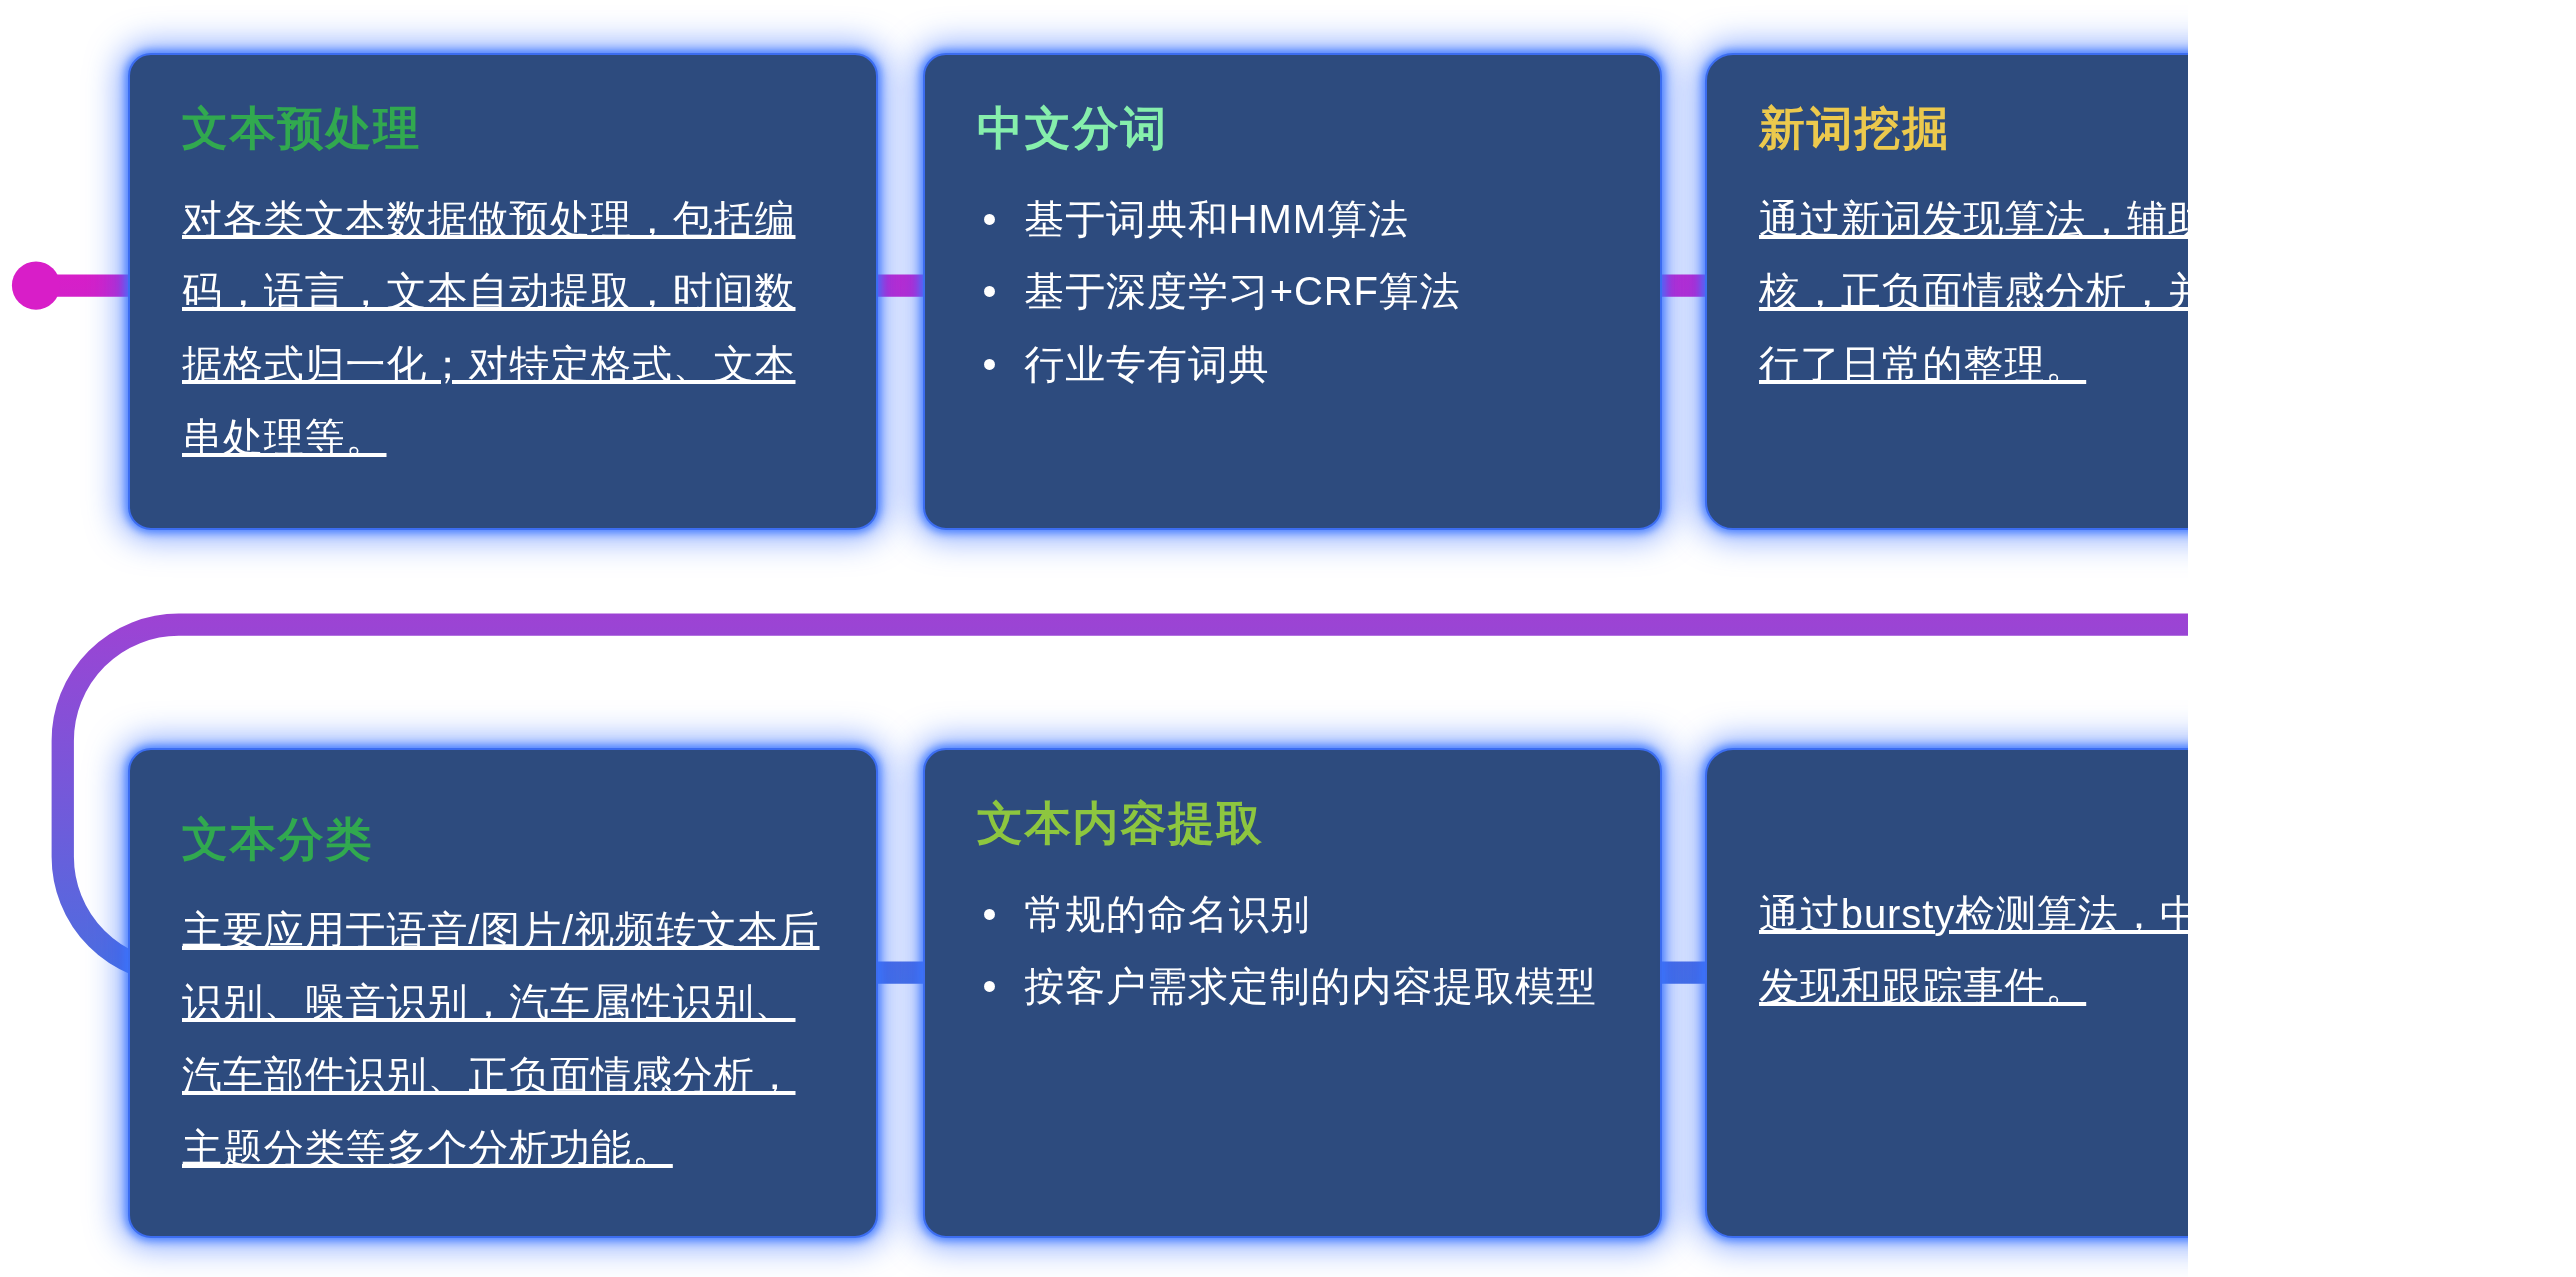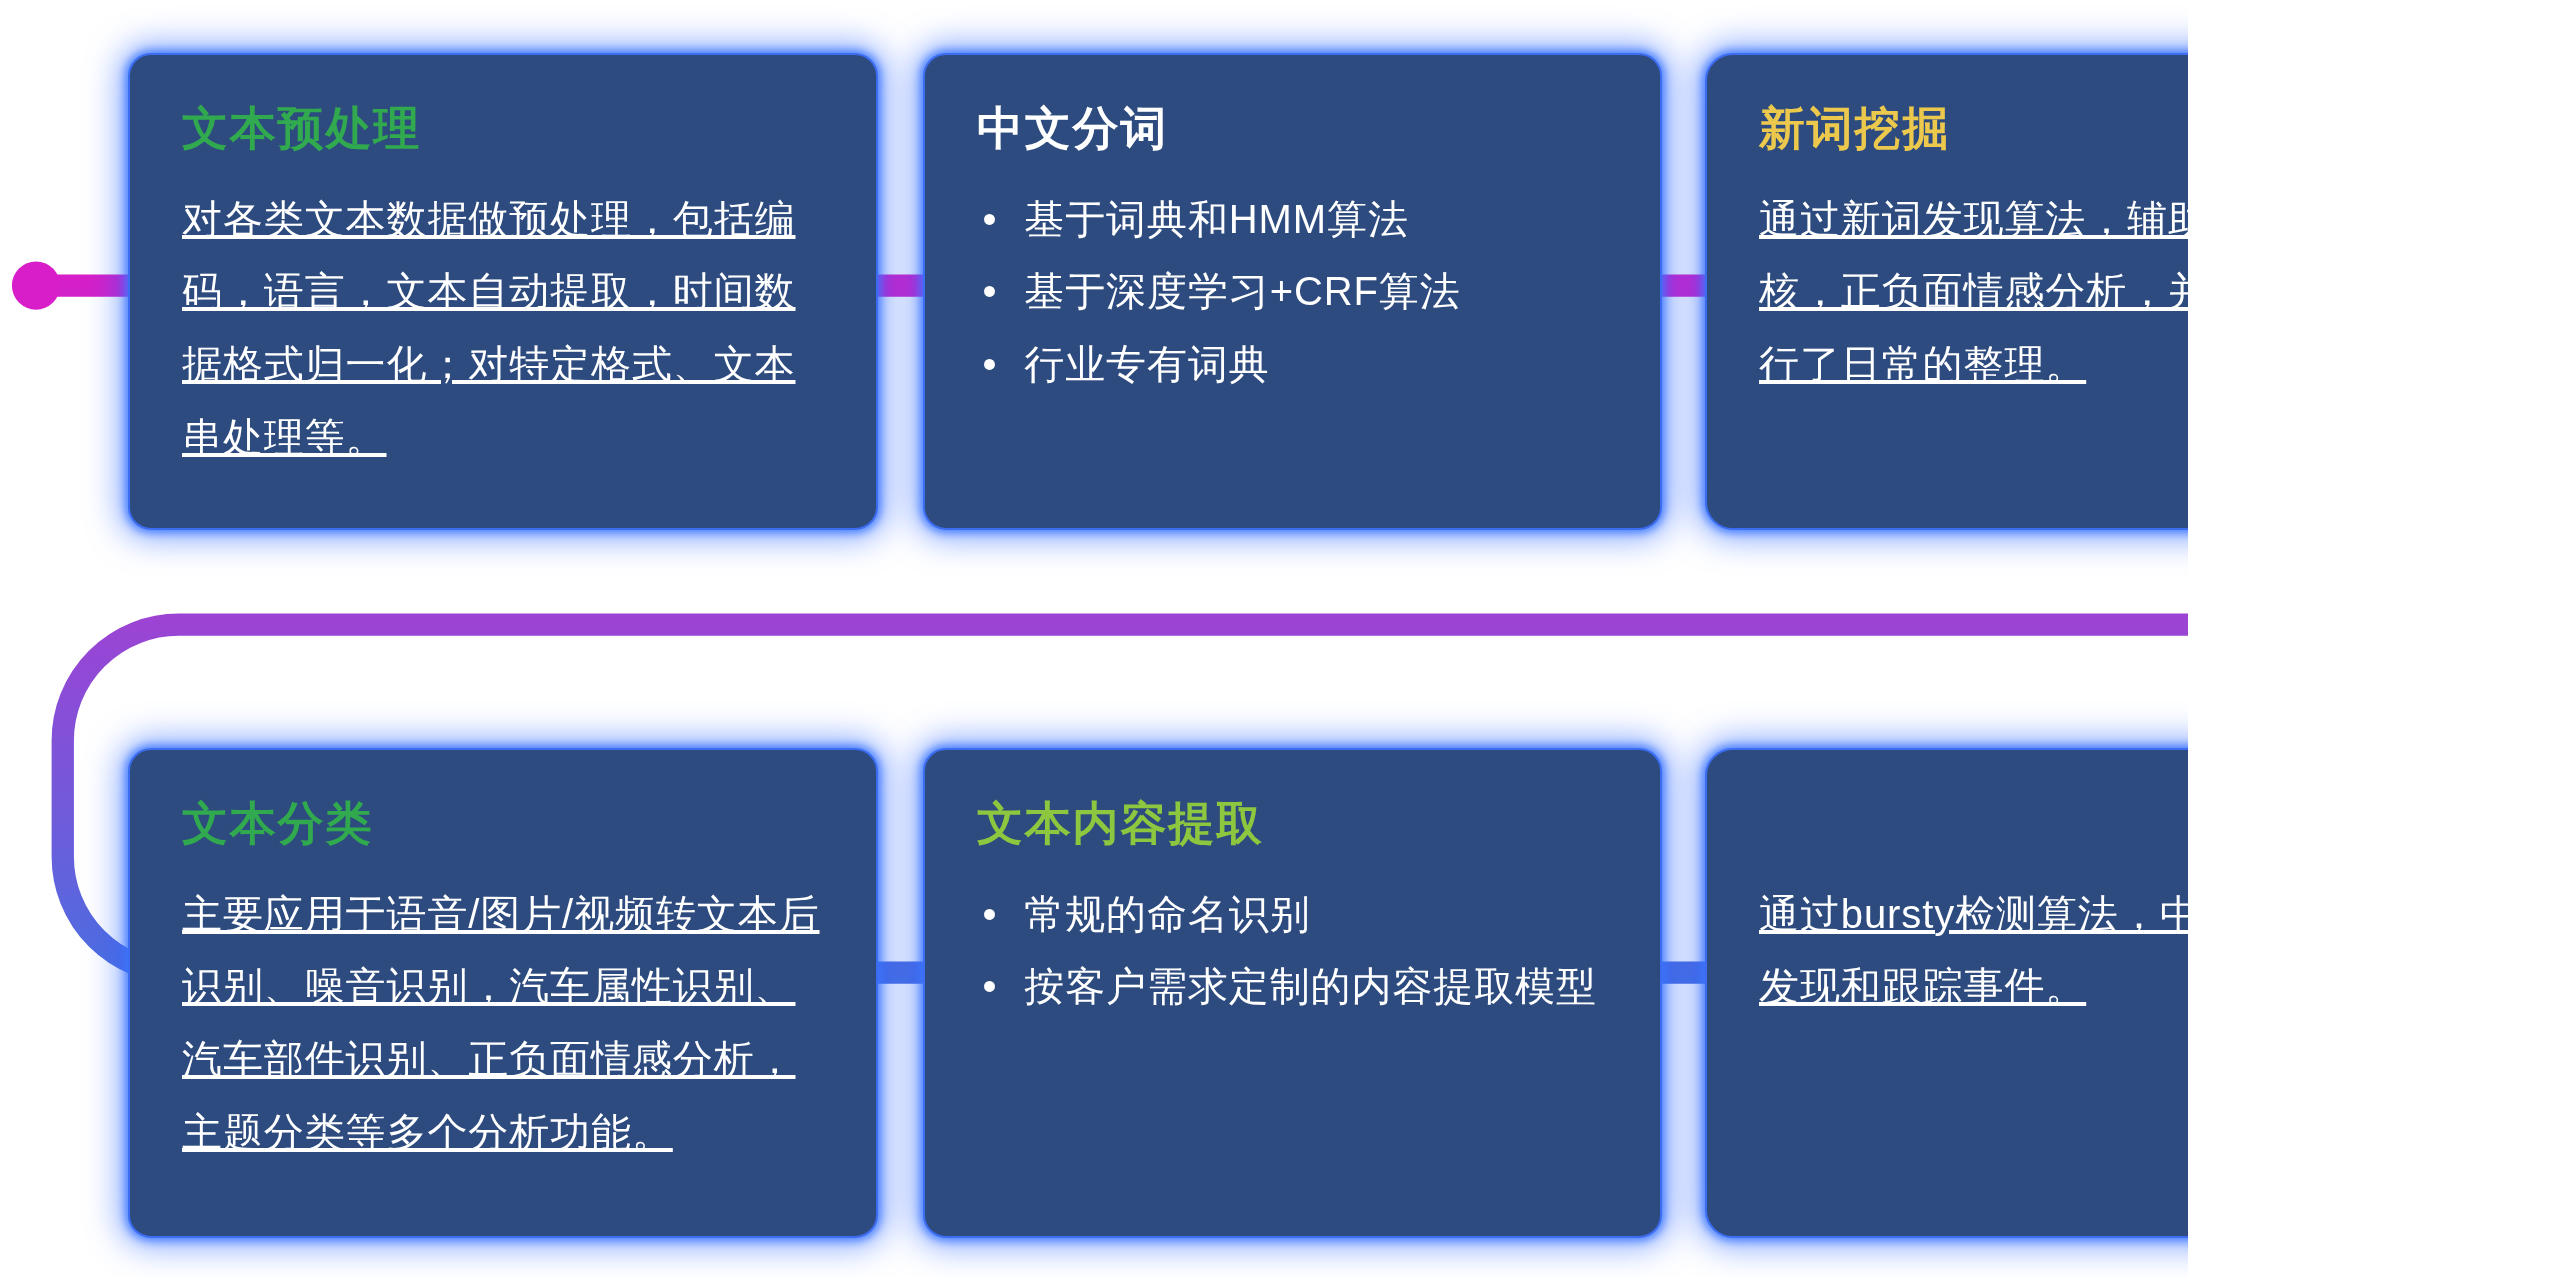--- a/index.html
+++ b/index.html
@@ -86,21 +86,21 @@
     <circle cx="40" cy="320" r="27" fill="#d81ec8"></circle>
     <polygon points="2786,1033 2874,1090 2786,1147" fill="#5a81e8"></polygon>
   </svg>
 
   <section class="card r1 c1">
     <h2 class="card-title" style="color: rgb(49, 169, 79);">文本预处理</h2>
     <p class="card-body">对各类文本数据做预处理，包括编码，语言，文本自动提取，时间数据格式归一化；对特定格式、文本串处理等。</p>
   </section>
 
   <section class="card r1 c2">
-    <h2 class="card-title" style="color: #ffffff;">中文分词</h2>
+    <h2 class="card-title" style="color: #86efac;">中文分词</h2>
     <ul class="card-bullets">
       <li>
         <span class="bullet-mark">•</span>
         <span>基于词典和HMM算法</span>
       </li>
       <li>
         <span class="bullet-mark">•</span>
         <span>基于深度学习+CRF算法</span>
       </li>
       <li>
@@ -109,21 +109,21 @@
       </li>
     </ul>
   </section>
 
   <section class="card r1 c3">
     <h2 class="card-title" style="color: rgb(236, 201, 77);">新词挖掘</h2>
     <p class="card-body">通过新词发现算法，辅助以人工审核，正负面情感分析，并按行业进行了日常的整理。</p>
   </section>
 
   <section class="card r2 c1">
-    <h2 class="card-title" style="color: rgb(49, 169, 79);">文本分类</h2>
+    <h2 class="card-title" style="color: rgb(49, 169, 79); margin-top: 16px;">文本分类</h2>
     <p class="card-body">主要应用于语音/图片/视频转文本后识别、噪音识别，汽车属性识别、汽车部件识别、正负面情感分析，主题分类等多个分析功能。</p>
   </section>
 
   <section class="card r2 c2">
     <h2 class="card-title" style="color: rgb(141, 198, 63);">文本内容提取</h2>
     <ul class="card-bullets">
       <li>
         <span class="bullet-mark">•</span>
         <span>常规的命名识别</span>
       </li>

